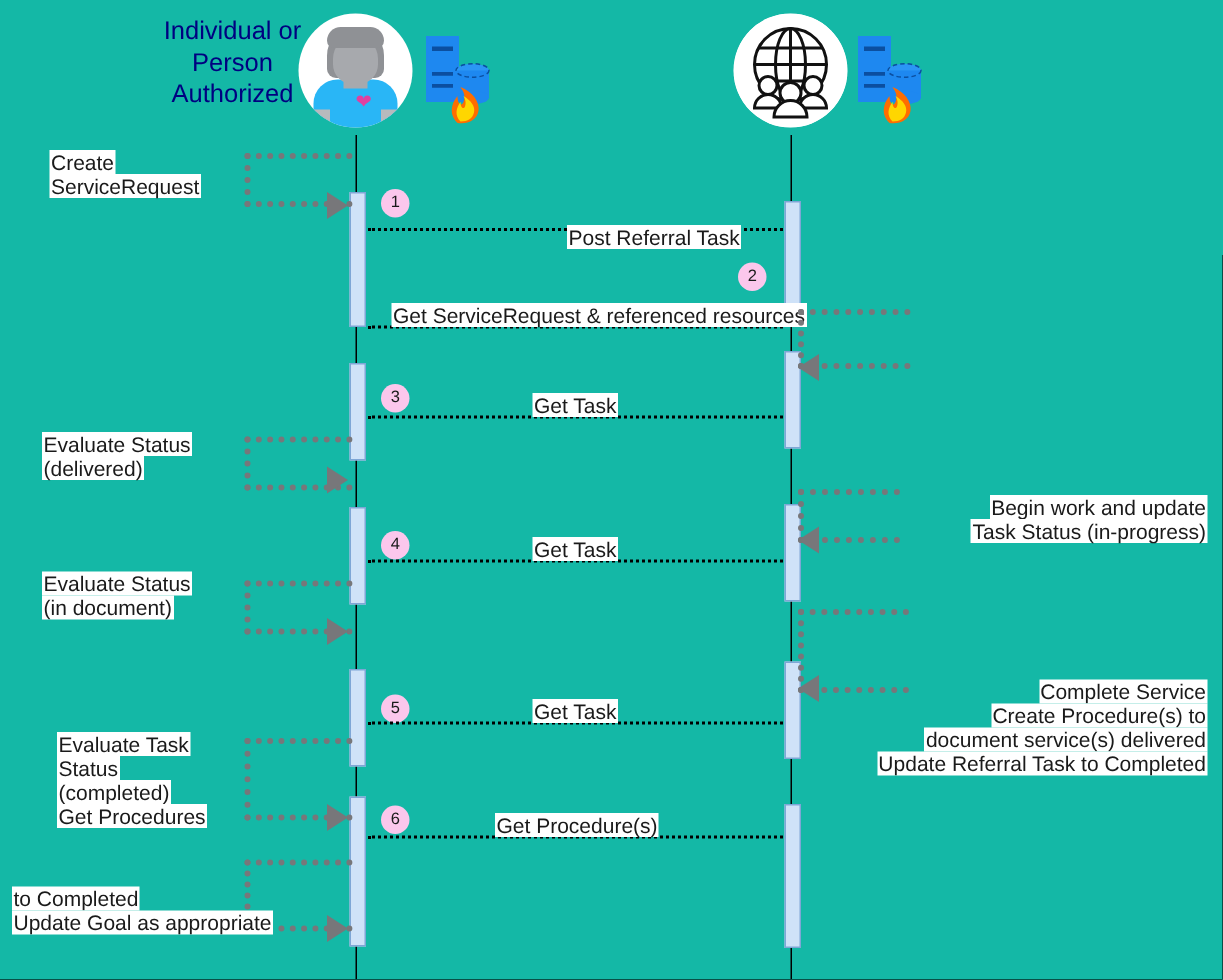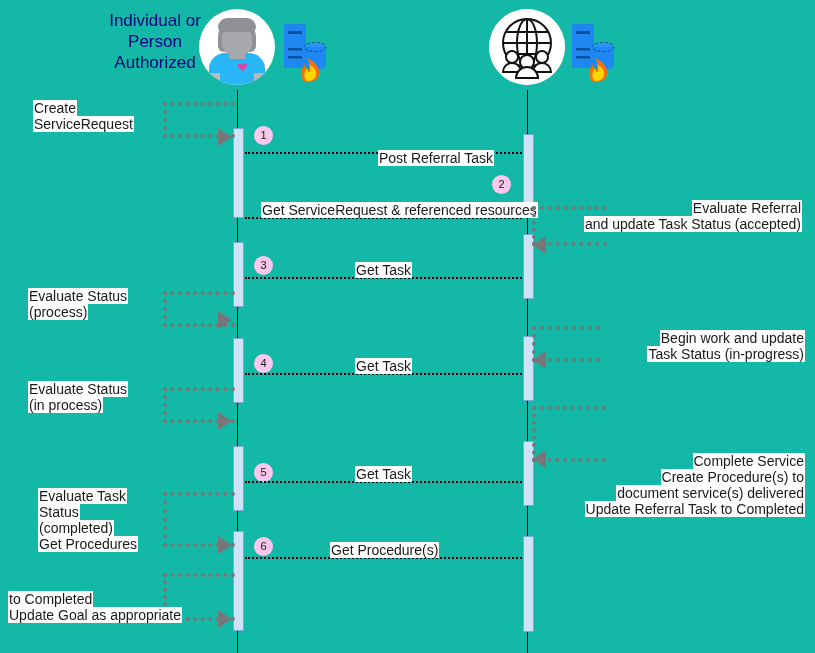--- a/index.html
+++ b/index.html
@@ -293,50 +293,46 @@
   </div>
 
   <div class="msg-line" style="left:245px; top:152px; width:277px;"></div>
   <div class="msg-label" style="left:330px; top:150px;margin-left:48px;">Post Referral Task</div>
 
   <div class="msg-line" style="left:245px; top:217px; width:277px;"></div>
   <div class="msg-label" style="left:261px; top:202px;">Get ServiceRequest &amp; referenced resources</div>
 
   <div class="loop loop-left" style="left:532px; top:206px; width:75px; height:40px;"></div>
   <div class="arrow-left" style="left:532px; top:236px;"></div>
-  <div class="msg-multi align-right" style="left:590px; top:200px; width:212px;">
-    <span>Evaluate Referral</span>
-    <span>and update Task Status (accepted)</span>
-  </div>
 
   <div class="msg-line" style="left:245px; top:277px; width:277px;"></div>
   <div class="msg-label" style="left:355px; top:262px;">Get Task</div>
 
   <div class="loop loop-left" style="left:163px; top:291px; width:72px; height:36px;"></div>
   <div class="arrow-right" style="left:218px; top:311px;"></div>
   <div class="msg-multi align-center" style="left:28px; top:288px; width:105px;">
     <span>Evaluate Status</span>
-    <span>(process)</span>
+    <span>(delivered)</span>
   </div>
 
   <div class="loop loop-left" style="left:532px; top:326px; width:68px; height:36px;"></div>
   <div class="arrow-left" style="left:532px; top:351px;"></div>
   <div class="msg-multi align-right" style="left:600px; top:330px; width:205px;">
     <span>Begin work and update</span>
     <span>Task Status (in-progress)</span>
   </div>
 
   <div class="msg-line" style="left:245px; top:373px; width:277px;"></div>
   <div class="msg-label" style="left:355px; top:358px;">Get Task</div>
 
   <div class="loop loop-left" style="left:163px; top:387px; width:72px; height:36px;"></div>
   <div class="arrow-right" style="left:218px; top:412px;"></div>
   <div class="msg-multi align-center" style="left:28px; top:381px; width:105px;">
     <span>Evaluate Status</span>
-    <span>(in process)</span>
+    <span>(in document)</span>
   </div>
 
   <div class="loop loop-left" style="left:532px; top:406px; width:74px; height:56px;"></div>
   <div class="arrow-left" style="left:532px; top:450px;"></div>
   <div class="msg-multi align-right" style="left:595px; top:419px; width:210px;margin-top:34px;">
     <span>Complete Service</span>
     <span>Create Procedure(s) to</span>
     <span>document service(s) delivered</span>
     <span>Update Referral Task to Completed</span>
   </div>

